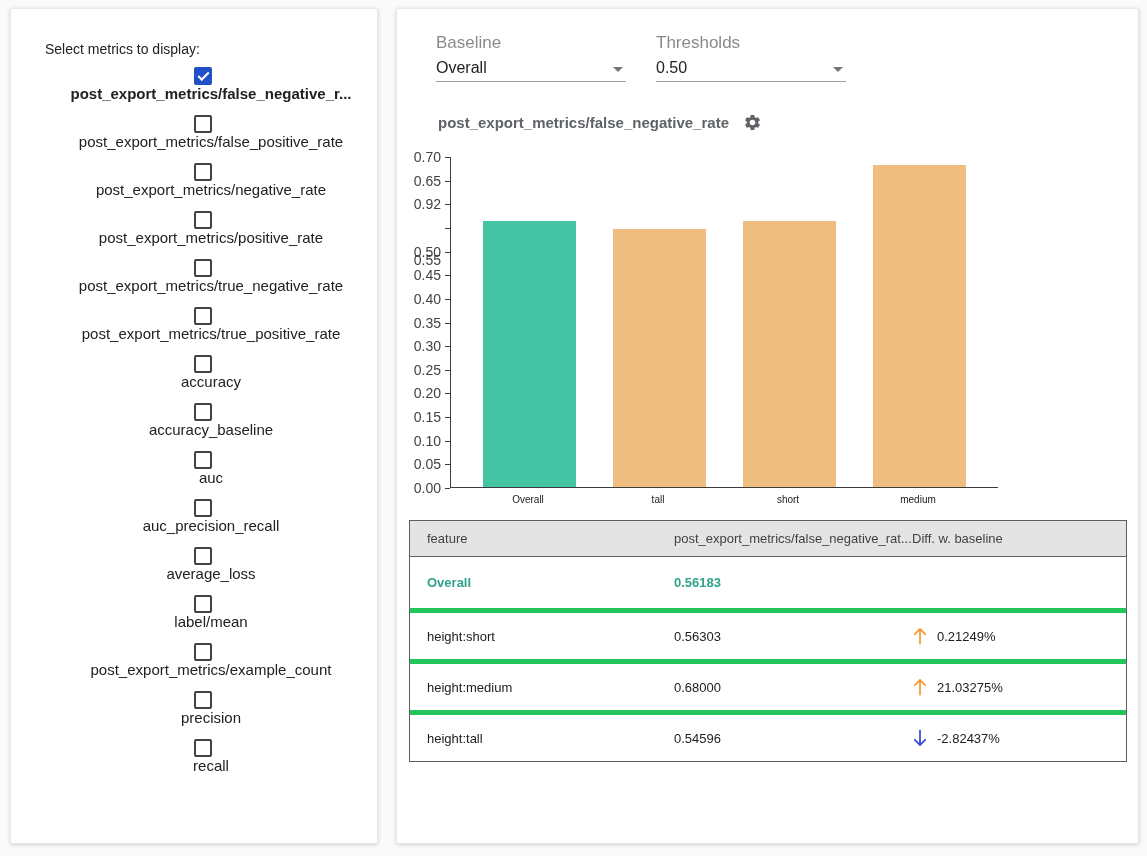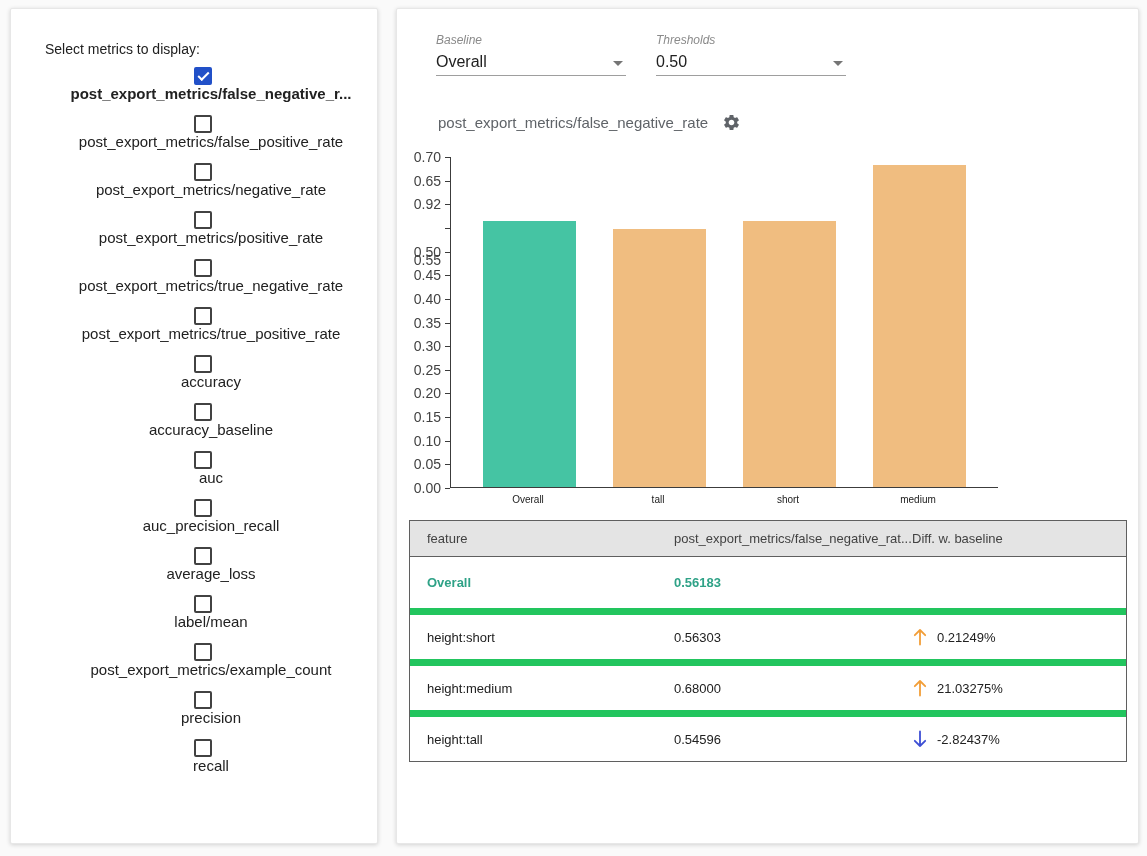--- a/index.html
+++ b/index.html
@@ -54,21 +54,21 @@
     width: 9px; height: 4px;
     border-left: 2px solid #fff;
     border-bottom: 2px solid #fff;
     transform: rotate(-45deg);
   }
   .metric-label { font-size: 15px; color: #212121; white-space: nowrap; }
   .metric-label.bold { font-weight: 700; }
 
   
   .control { position: absolute; top: 24px; width: 190px; }
-  .control-label { font-size: 12px; color: #8a8a8a; margin-bottom: 4px; font-style: italic; }
+  .control-label { font-size: 17px; color: #8a8a8a; margin-bottom: 4px; }
   .control-value-row {
     position: relative;
     border-bottom: 1px solid #9e9e9e;
     padding: 2px 0 4px 0;
   }
   .control-value { font-size: 16px; color: #212121; }
   .dd-arrow {
     position: absolute;
     right: 3px; bottom: 9px;
     width: 0; height: 0;
@@ -76,21 +76,21 @@
     border-right: 5px solid transparent;
     border-top: 5px solid #757575;
   }
 
   
   .chart-header {
     position: absolute;
     left: 41px; top: 104px;
     display: flex; align-items: center; gap: 14px;
   }
-  .chart-title { font-size: 15px; font-weight: 400; color: #5f6368; }
+  .chart-title { font-size: 15px; font-weight: 700; color: #5f6368; }
   .gear { display: inline-flex; cursor: pointer; }
 
   .chart { position: absolute; left: 4px; top: 148px; width: 650px; height: 365px; }
   .yaxis { position: absolute; left: 0; top: 0; width: 40px; height: 331px; }
   .ytick {
     position: absolute; right: 0;
     transform: translateY(-50%);
     font-size: 14px; color: #424242;
   }
   .ytickmark {
@@ -127,21 +127,21 @@
     align-items: center;
   }
   .thead {
     height: 36px;
     background: #e4e4e4;
     border-bottom: 1px solid #5f5f5f;
     color: #424242;
     font-size: 13px;
   }
   .trow { height: 51px; font-size: 13px; color: #212121; }
-  .trow + .trow { border-top: 7px solid #22c55e; }
+  .trow + .trow { border-top: 5px solid #22c55e; }
   .tcell { padding-left: 17px; white-space: nowrap; }
   .trow.highlight .tcell { color: var(--teal-text, #2fa287); font-weight: 700; }
   .tcell.diff { display: flex; align-items: center; gap: 9px; }
 </style>
 </head>
 <body>
 
 <div class="card card-left">
   <div class="panel-title">Select metrics to display:</div>
   <div class="metrics-list">

